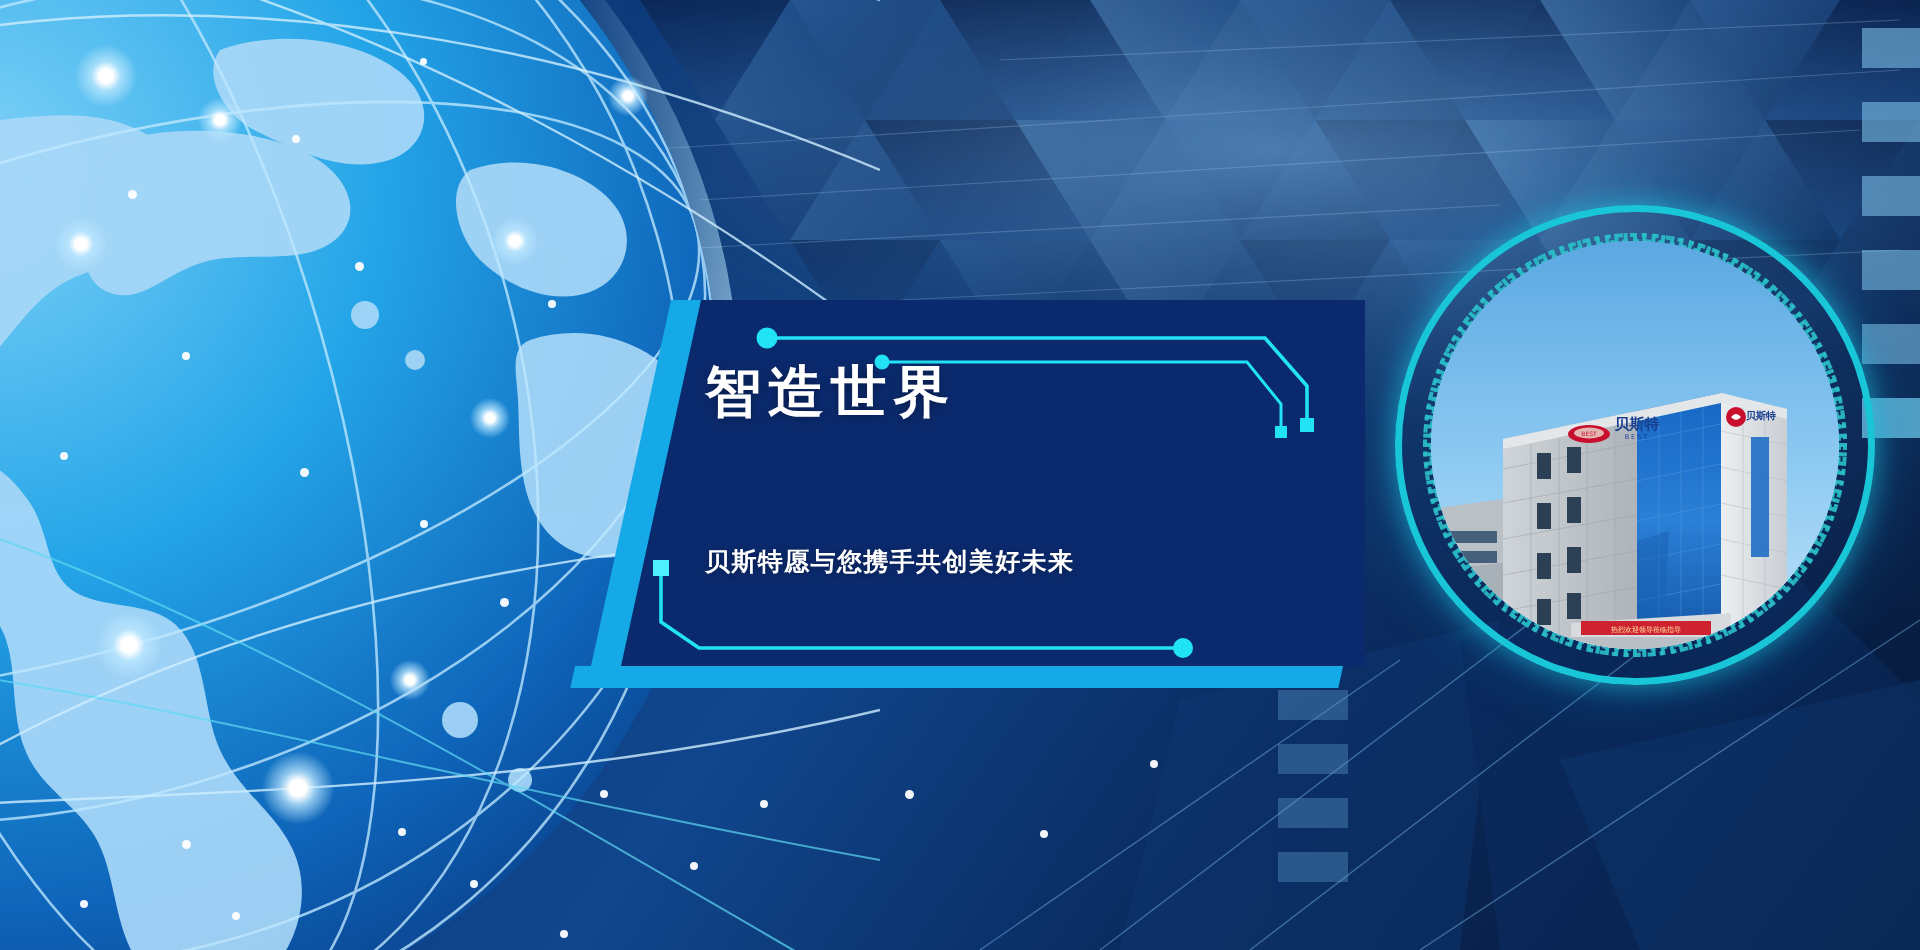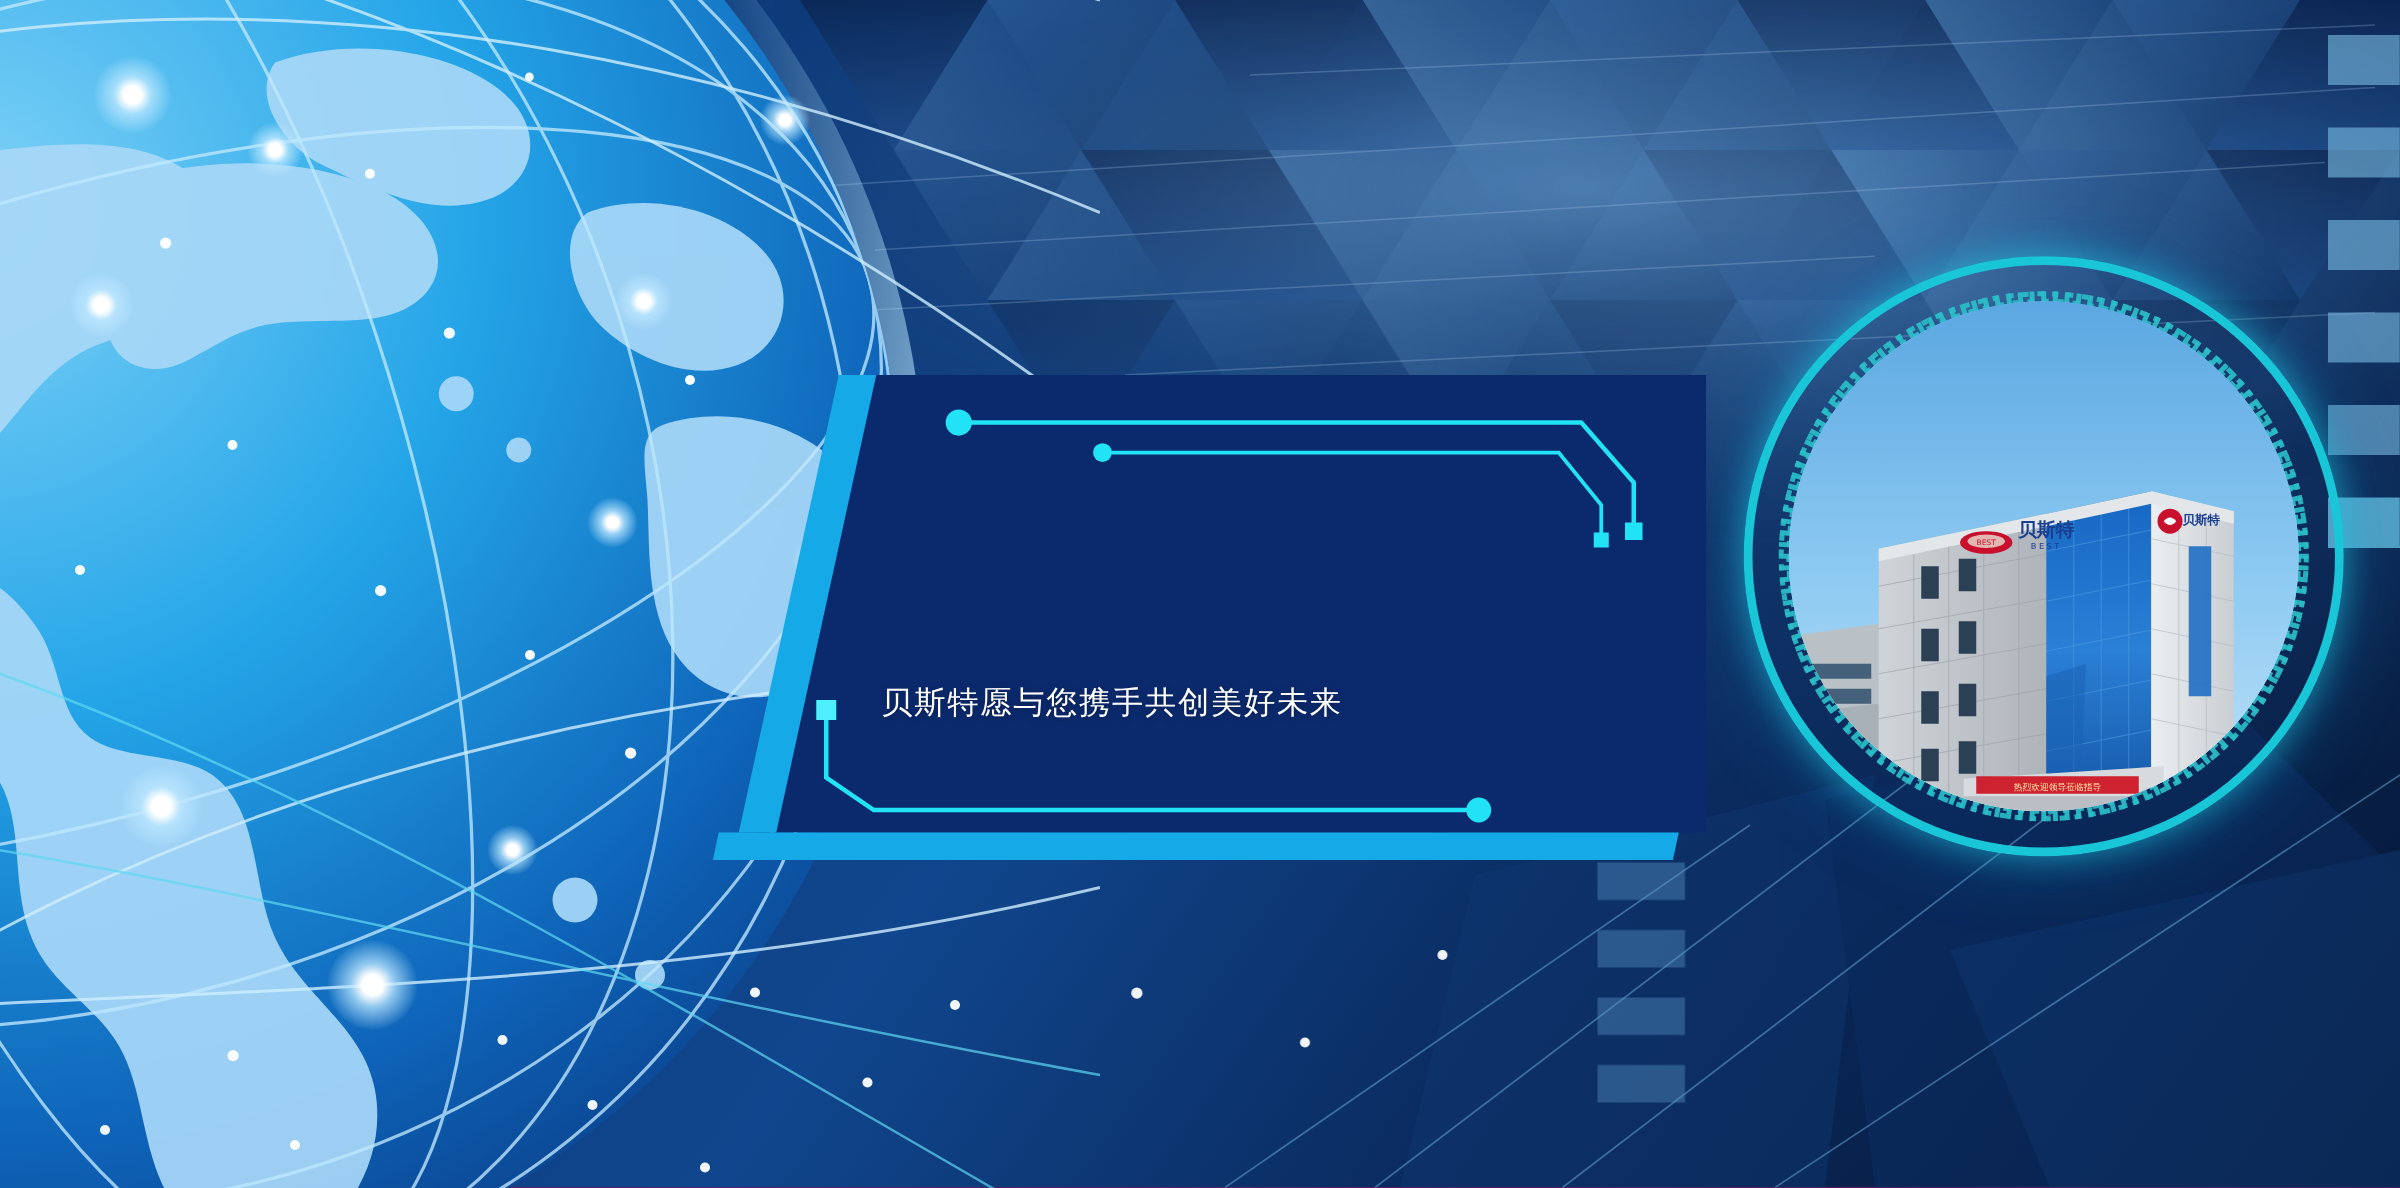--- a/index.html
+++ b/index.html
@@ -46,21 +46,21 @@
   
   .panel{position:absolute;left:575px;top:300px;width:790px;height:380px;}
   .panel svg.shape{position:absolute;inset:0;width:100%;height:100%;}
   .panel .content{position:absolute;inset:0;}
 
   .headline{position:absolute;color:#fff;font-weight:700;letter-spacing:.12em;
     text-shadow:0 2px 10px rgba(0,0,0,.35);white-space:nowrap;}
   .h-line1{left:130px;top:55px;font-size:56px;}
   .h-line2{left:275px;top:140px;font-size:56px;}
   .subtitle{position:absolute;left:130px;top:245px;color:#ffffff;font-size:25px;
-    font-weight:400;letter-spacing:.055em;white-space:nowrap;
+    font-weight:700;letter-spacing:.055em;white-space:nowrap;
     text-shadow:0 1px 6px rgba(0,0,0,.35);}
   .bottombar{position:absolute;left:575px;top:666px;width:768px;height:22px;
     background:#16a9e8;transform:skewX(-12deg);transform-origin:left top;}
 </style>
 </head>
 <body>
 
 <div id="stage">
 
   <div class="bg-base"></div>
@@ -542,19 +542,20 @@
       <rect x="700" y="126" width="12" height="12" fill="#22e3f5"></rect>
 
       <g stroke="#22e3f5" stroke-width="3.6" fill="none">
         <path d="M86 270 L86 322 L124 348 L604 348"></path>
       </g>
       <rect x="78" y="260" width="16" height="16" fill="#4ef0ff"></rect>
       <circle cx="608" cy="348" r="10" fill="#22e3f5"></circle>
     </svg>
 
     <div class="content">
+      <div class="headline h-line1">智造世界</div>
       <div class="subtitle">贝斯特愿与您携手共创美好未来</div>
     </div>
   </div>
 
   <div class="bottombar"></div>
 
 </div>
 
 </body></html>

